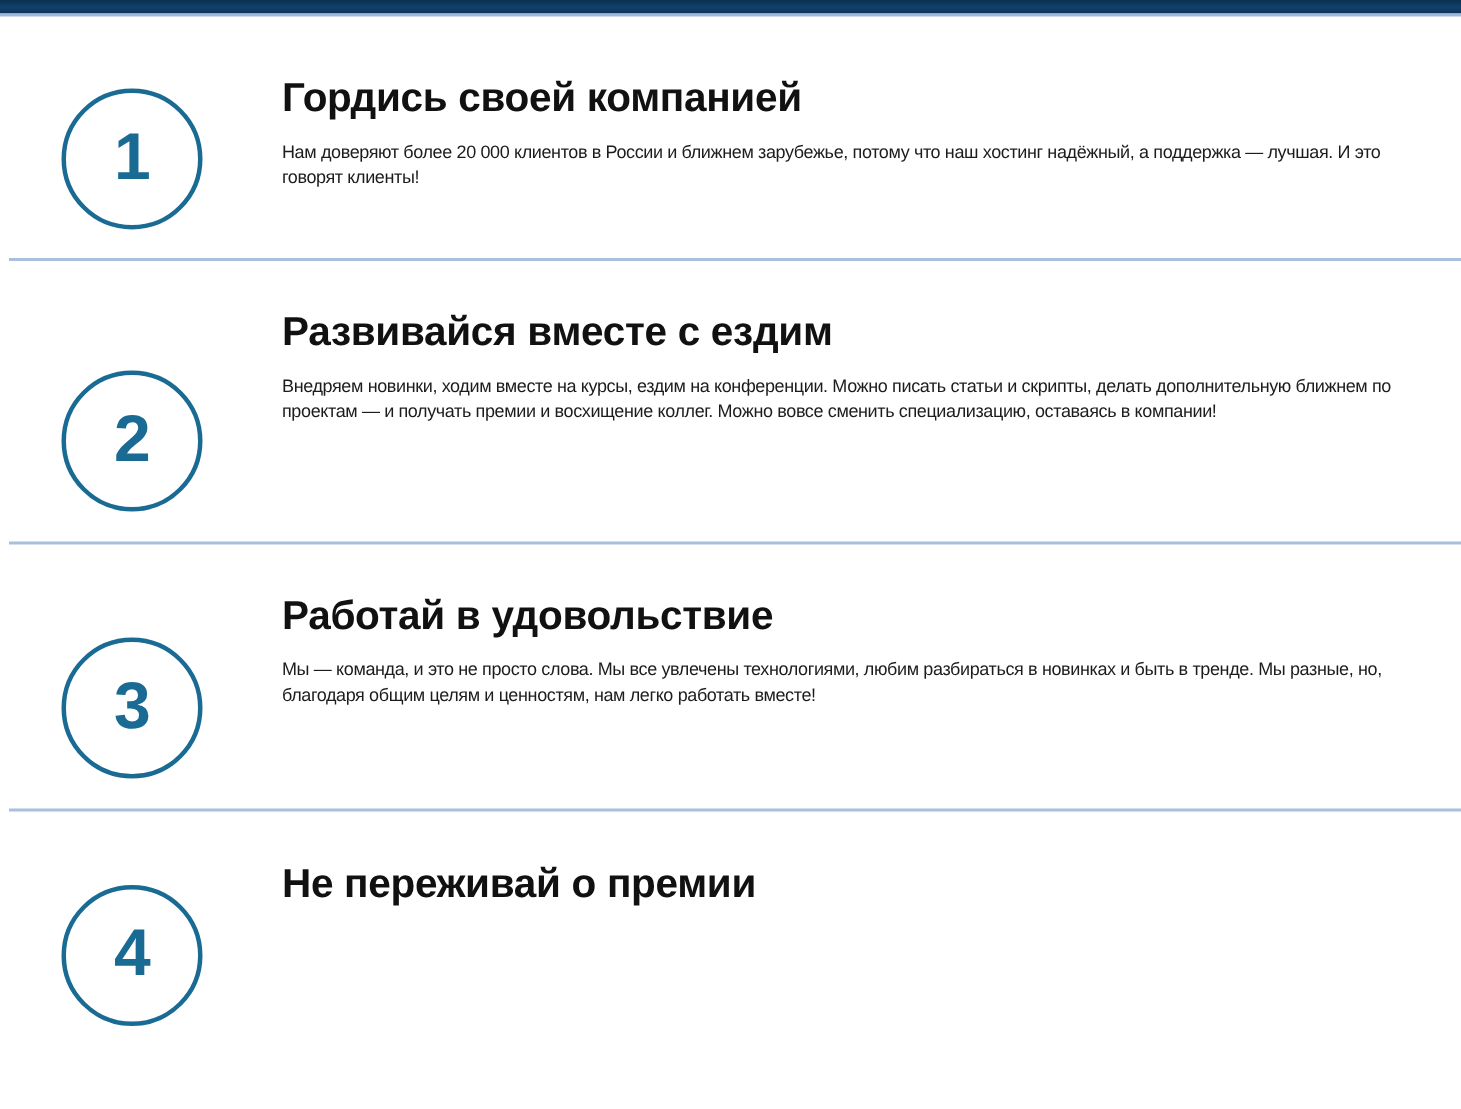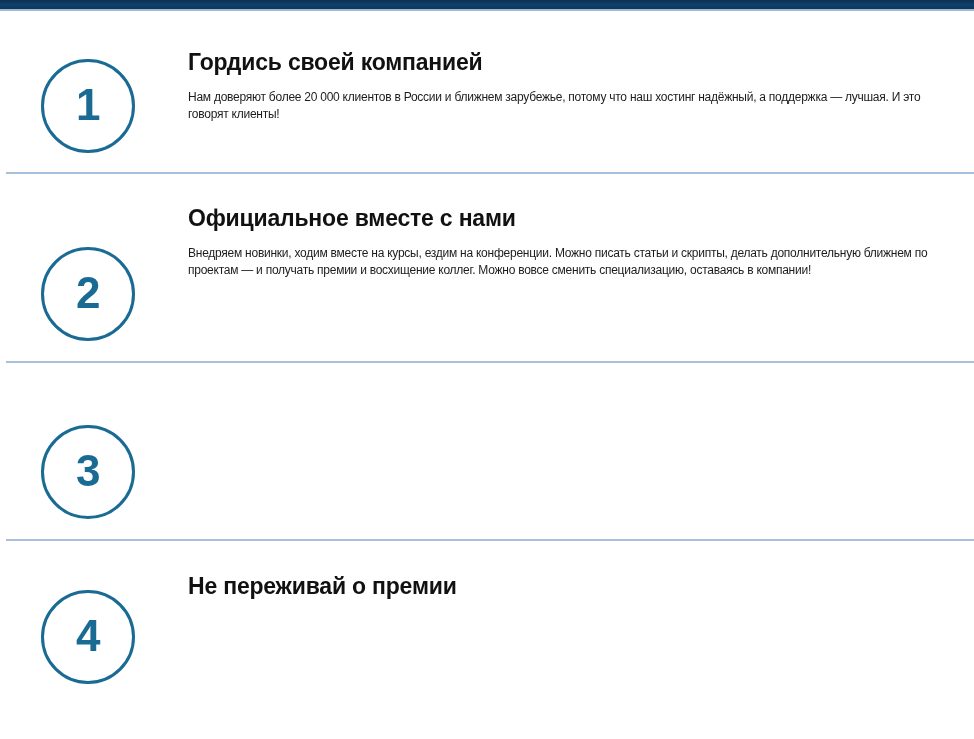--- a/index.html
+++ b/index.html
@@ -81,21 +81,21 @@
     top: -1px;
   }
 
   .text-cell {
     flex: 1 1 auto;
     padding-top: 2px;
   }
 
   .benefit-title {
     font-family: "Liberation Sans", sans-serif;
-    font-size: 23px;
+    font-size: 27px;
     font-weight: bold;
     color: #111111;
     line-height: 1.12;
     letter-spacing: -0.2px;
     margin-bottom: 13px;
   }
 
   .benefit-body {
     font-family: "Liberation Sans", sans-serif;
     font-size: 12px;
@@ -147,31 +147,35 @@
     </div>
     <div class="divider"></div>
 
     <div class="benefit-row row-2">
       <div class="badge-cell">
         <div class="badge">
           <span class="badge-number">2</span>
         </div>
       </div>
       <div class="text-cell">
-        <div class="benefit-title">Официальное вместе с нами</div>
+        <div class="benefit-title">Развивайся вместе с ездим</div>
         <div class="benefit-body">Внедряем новинки, ходим вместе на курсы, ездим на конференции. Можно писать статьи и скрипты, делать дополнительную ближнем по проектам — и получать премии и восхищение коллег. Можно вовсе сменить специализацию, оставаясь в компании!</div>
       </div>
     </div>
     <div class="divider"></div>
 
     <div class="benefit-row row-3">
       <div class="badge-cell">
         <div class="badge">
           <span class="badge-number">3</span>
         </div>
+      </div>
+      <div class="text-cell">
+        <div class="benefit-title">Работай в удовольствие</div>
+        <div class="benefit-body">Мы — команда, и это не просто слова. Мы все увлечены технологиями, любим разбираться в новинках и быть в тренде. Мы разные, но, благодаря общим целям и ценностям, нам легко работать вместе!</div>
       </div>
     </div>
     <div class="divider"></div>
 
     <div class="benefit-row row-4">
       <div class="badge-cell">
         <div class="badge">
           <span class="badge-number">4</span>
         </div>
       </div>

